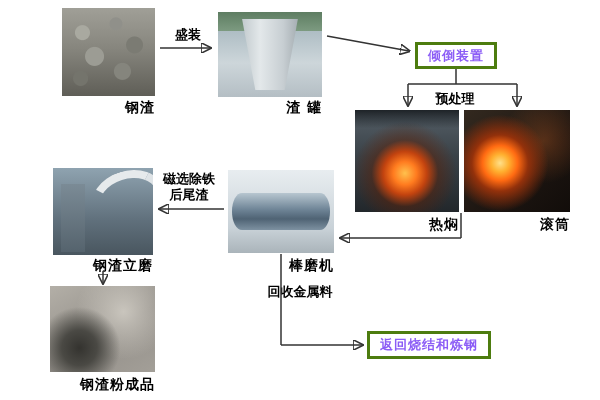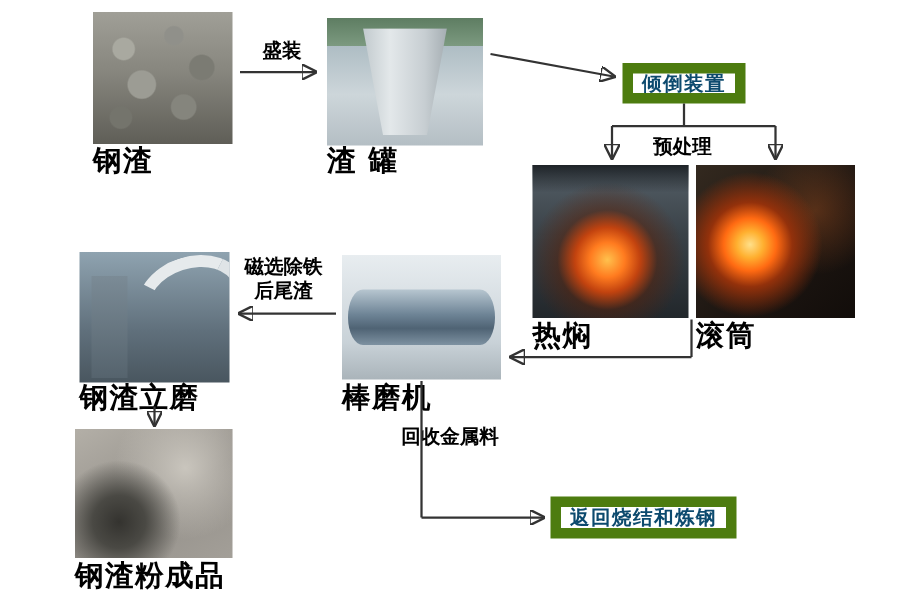--- a/index.html
+++ b/index.html
@@ -80,34 +80,34 @@
   
   .photo-powder {
     left:50px; top:286px; width:105px; height:86px;
     background:
       radial-gradient(circle at 28% 72%, #34332f 0%, #4a4944 18%, rgba(74,73,68,0) 42%),
       radial-gradient(circle at 70% 30%, #c9c5bd 0%, rgba(201,197,189,0) 50%),
       linear-gradient(150deg, #b3afa7, #94908a 55%, #a39f98);
   }
 
   .node-label {
-    position:absolute; font-size:19px; font-weight:700; color:#000;
-    text-align:left; letter-spacing:1px; line-height:16px;
+    position:absolute; font-size:14px; font-weight:700; color:#000;
+    text-align:right; letter-spacing:1px; line-height:16px;
   }
   .edge-label {
     position:absolute; font-size:13px; font-weight:700; color:#000;
     text-align:center; line-height:16px;
   }
   .edge-label.on-line { background:#ffffff; padding:0 2px; }
   .edge-label span { display:block; }
 
   .flow-box {
-    position:absolute; border:7px solid #4d7c0f; background:#ffffff;
+    position:absolute; border:3px solid #4d7c0f; background:#ffffff;
     display:flex; align-items:center; justify-content:center;
-    font-size:13px; font-weight:700; color:#0c4a6e; letter-spacing:1px;
+    font-size:13px; font-weight:700; color:#8b5cf6; letter-spacing:1px;
   }
   .box-tipping { left:415px; top:42px; width:82px; height:27px; }
   .box-return { left:367px; top:331px; width:124px; height:28px; }
 
   svg.arrows { position:absolute; left:0; top:0; width:600px; height:400px; pointer-events:none; }
   svg.arrows path { stroke:#333333; stroke-width:1.5; fill:none; }
 </style>
 </head>
 <body>
 

